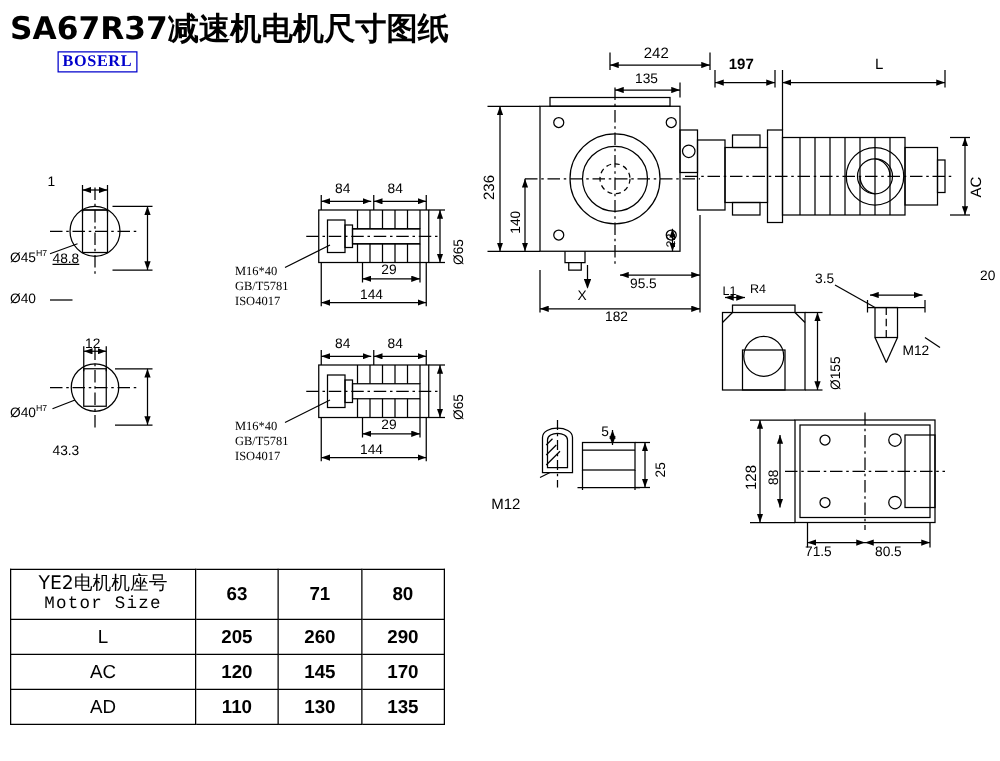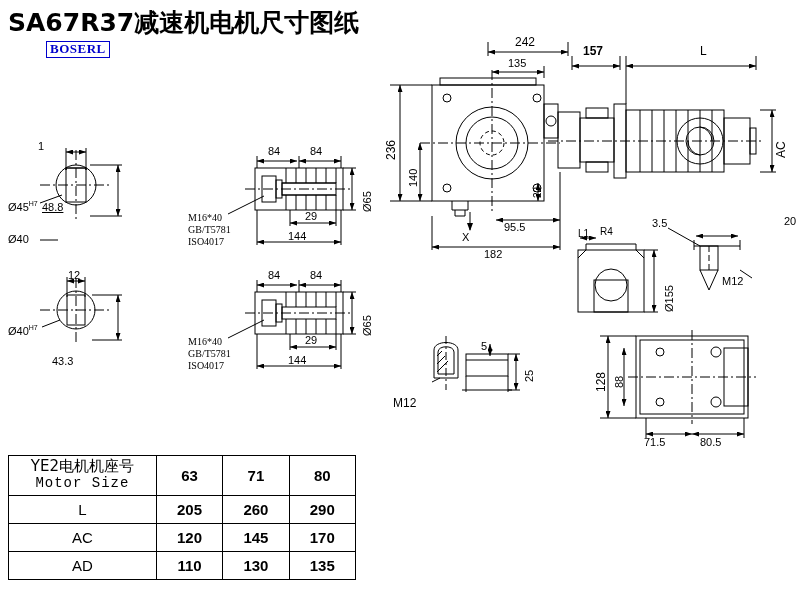--- a/index.html
+++ b/index.html
@@ -395,21 +395,21 @@
     </g>
   </svg>
 
   <div class="lbl" style="left:38px; top:141px;">1</div>
   <div class="lbl" style="left:8px; top:198px;"><span>Ø45</span><span class="sup">H7</span></div>
   <div class="lbl" style="left:8px; top:234px;">Ø40</div>
   <div class="lbl" style="left:42px; top:202px;text-decoration:underline;">48.8</div>
 
   <div class="lbl" style="left:40px; top:270px;margin-left:28px;">12</div>
   <div class="lbl" style="left:8px; top:322px;"><span>Ø40</span><span class="sup">H7</span></div>
-  <div class="lbl" style="left:52px; top:356px;">43.3</div>
+  <div class="lbl" style="left:42px; top:356px;">43.3</div>
 
   <div class="lbl" style="left:268px; top:146px;">84</div>
   <div class="lbl" style="left:310px; top:146px;">84</div>
   <div class="lbl" style="left:305px; top:211px;">29</div>
   <div class="lbl" style="left:288px; top:231px;">144</div>
   <div class="lbl vert" style="left:362px; top:212px;">Ø65</div>
   <div class="lbl serif" style="left:188px; top:212px;">M16*40</div>
   <div class="lbl serif" style="left:188px; top:224px;">GB/T5781</div>
   <div class="lbl serif" style="left:188px; top:236px;">ISO4017</div>
 
@@ -417,21 +417,21 @@
   <div class="lbl" style="left:310px; top:270px;">84</div>
   <div class="lbl" style="left:305px; top:335px;">29</div>
   <div class="lbl" style="left:288px; top:355px;">144</div>
   <div class="lbl vert" style="left:362px; top:336px;">Ø65</div>
   <div class="lbl serif" style="left:188px; top:336px;">M16*40</div>
   <div class="lbl serif" style="left:188px; top:348px;">GB/T5781</div>
   <div class="lbl serif" style="left:188px; top:360px;">ISO4017</div>
 
   <div class="lbl" style="left:515px; top:37px; font-size:12px;">242</div>
   <div class="lbl" style="left:508px; top:58px;">135</div>
-  <div class="lbl" style="left:583px; top:46px; font-size:12px; font-weight:bold;">157</div>
+  <div class="lbl" style="left:583px; top:46px; font-size:12px; font-weight:bold;">197</div>
   <div class="lbl" style="left:700px; top:46px; font-size:12px;">L</div>
   <div class="lbl vert" style="left:386px; top:160px; font-size:12px;">236</div>
   <div class="lbl vert" style="left:408px; top:187px;">140</div>
   <div class="lbl vert" style="left:776px; top:158px; font-size:12px;">AC</div>
   <div class="lbl vert" style="left:532px; top:198px; font-size:10px;">22</div>
   <div class="lbl" style="left:462px; top:232px;">X</div>
   <div class="lbl" style="left:504px; top:222px;">95.5</div>
   <div class="lbl" style="left:484px; top:249px;">182</div>
 
   <div class="lbl" style="left:578px; top:228px; font-size:10px;">L1</div>

